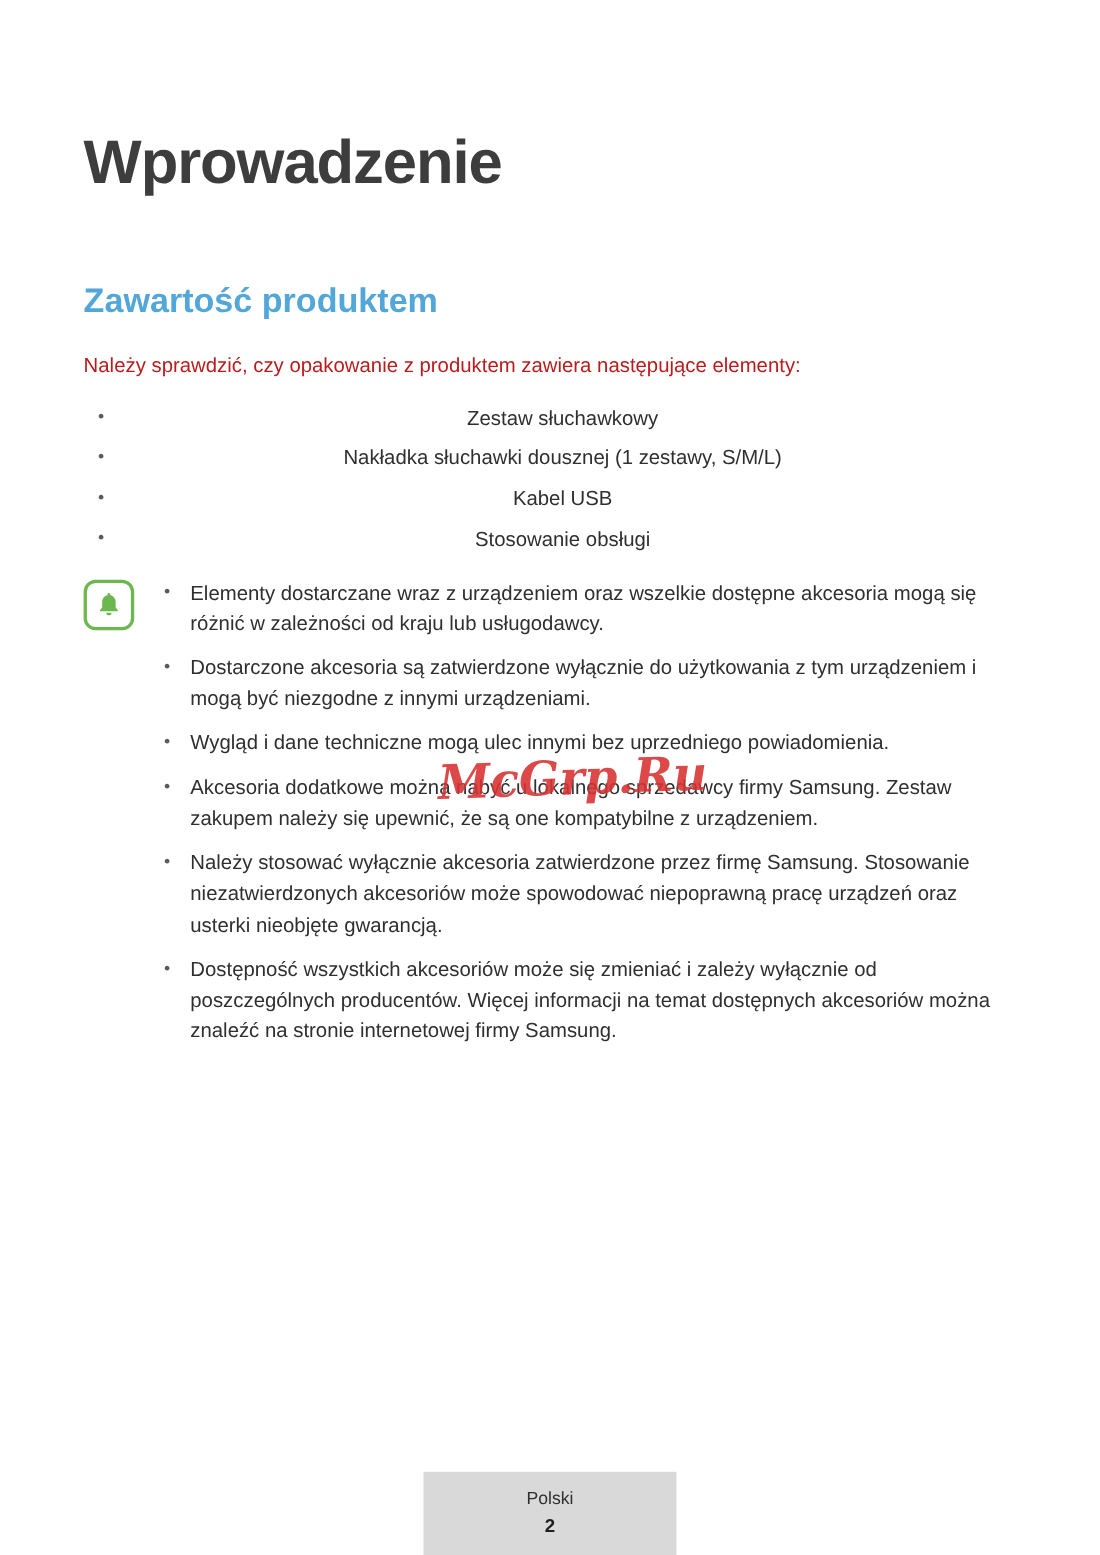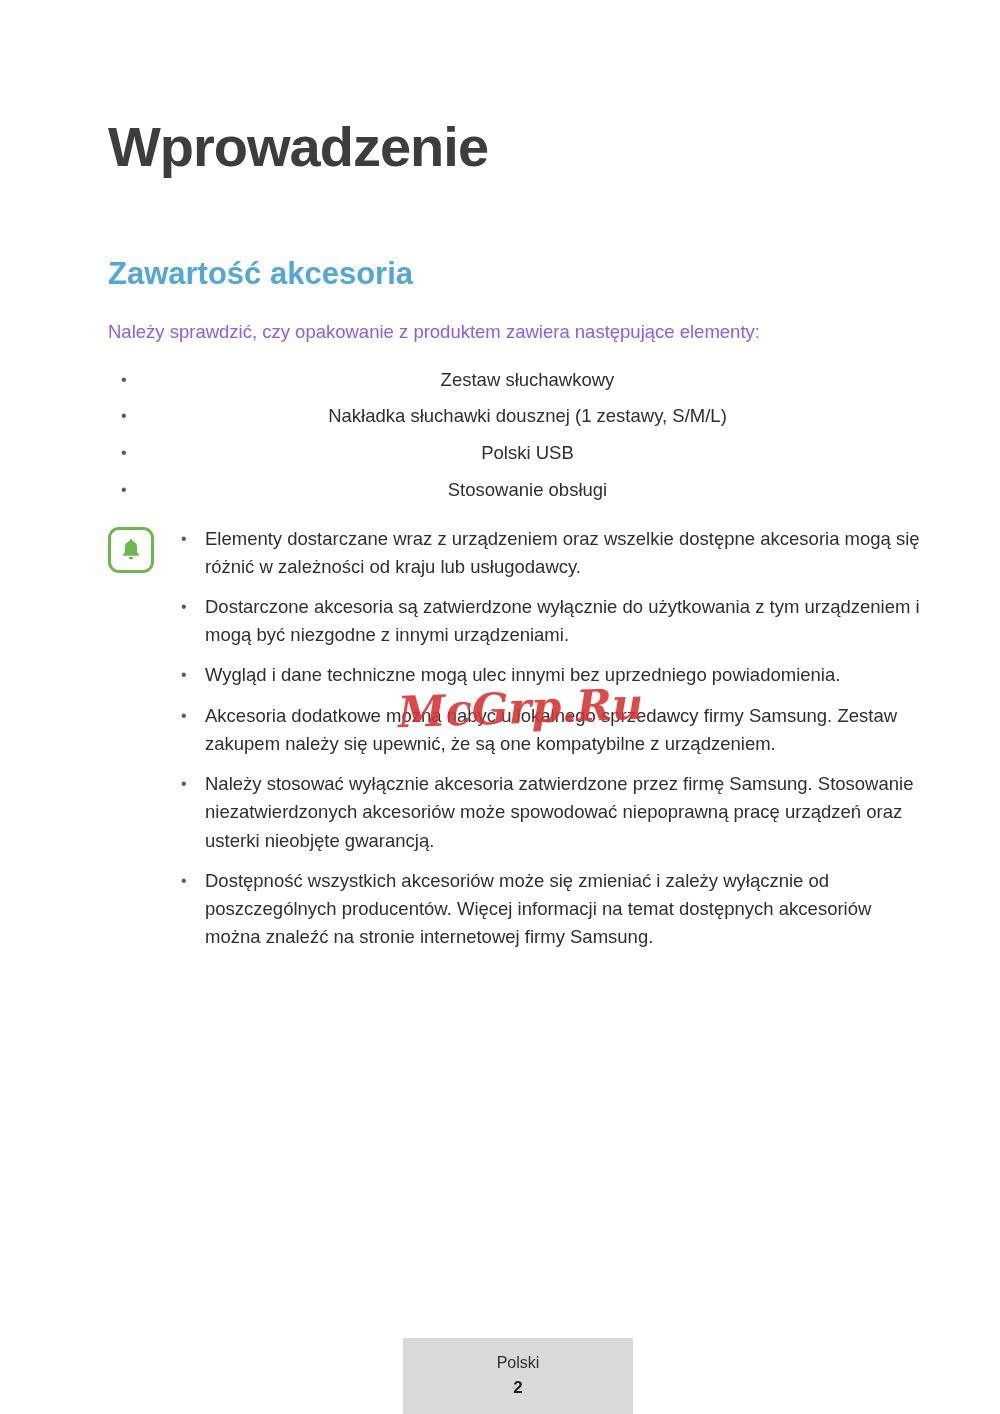--- a/index.html
+++ b/index.html
@@ -8,21 +8,21 @@
     width: 1000px;
     height: 1414px;
     background: #ffffff;
     font-family: "Liberation Sans", sans-serif;
     color: #333333;
     position: relative;
     overflow: hidden;
   }
   .page {
     position: relative;
-    padding: 118px 80px 0 108px;
+    padding: 118px 80px 0 76px;
     height: 100%;
   }
   .doc-title {
     font-size: 56px;
     font-weight: bold;
     color: #3d3d3d;
     letter-spacing: -1px;
     margin: 0 0 80px 0;
     line-height: 1.05;
   }
@@ -30,21 +30,21 @@
     font-size: 31px;
     font-weight: bold;
     color: #53a7d8;
     margin: 0 0 27px 0;
     line-height: 1.1;
   }
   .intro {
     font-size: 18.5px;
     line-height: 1.5;
     margin: 0 0 20px 0;
-    color: #8b5cf6;
+    color: #b91c1c;
   }
   .item-list { margin: 0 0 16px 0; }
   .li-row {
     display: flex;
     align-items: flex-start;
     margin-bottom: 8px;
     font-size: 18.5px;
     line-height: 1.55;
     color: #2f2f2f;
   }
@@ -104,21 +104,21 @@
     font-size: 43px;
     color: rgba(213, 32, 32, 0.82);
     transform: rotate(-2deg);
     z-index: 10;
     pointer-events: none;
     text-shadow: 0 0 2px rgba(255,255,255,0.4);
   }
 
   .footer-box {
     position: absolute;
-    left: 403px;
+    left: 385px;
     bottom: 0;
     width: 230px;
     height: 76px;
     background: #d9d9d9;
     display: flex;
     flex-direction: column;
     align-items: center;
     justify-content: center;
     gap: 6px;
   }
@@ -132,36 +132,36 @@
     color: #1d1d1d;
   }
 </style>
 </head>
 <body>
 
 <div class="page">
 
   <h1 class="doc-title">Wprowadzenie</h1>
 
-  <h2 class="section-heading">Zawartość akcesoria</h2>
+  <h2 class="section-heading">Zawartość produktem</h2>
 
   <p class="intro">Należy sprawdzić, czy opakowanie z produktem zawiera następujące elementy:</p>
 
   <div class="item-list">
     <div class="li-row">
       <span class="dot">•</span>
       <span class="li-text">Zestaw słuchawkowy</span>
     </div>
     <div class="li-row">
       <span class="dot">•</span>
       <span class="li-text">Nakładka słuchawki dousznej (1 zestawy, S/M/L)</span>
     </div>
     <div class="li-row">
       <span class="dot">•</span>
-      <span class="li-text">Polski USB</span>
+      <span class="li-text">Kabel USB</span>
     </div>
     <div class="li-row">
       <span class="dot">•</span>
       <span class="li-text">Stosowanie obsługi</span>
     </div>
   </div>
 
   <div class="note-section">
     <div class="note-icon-box">
       <svg viewBox="0 0 24 24" width="30" height="30" aria-hidden="true">

